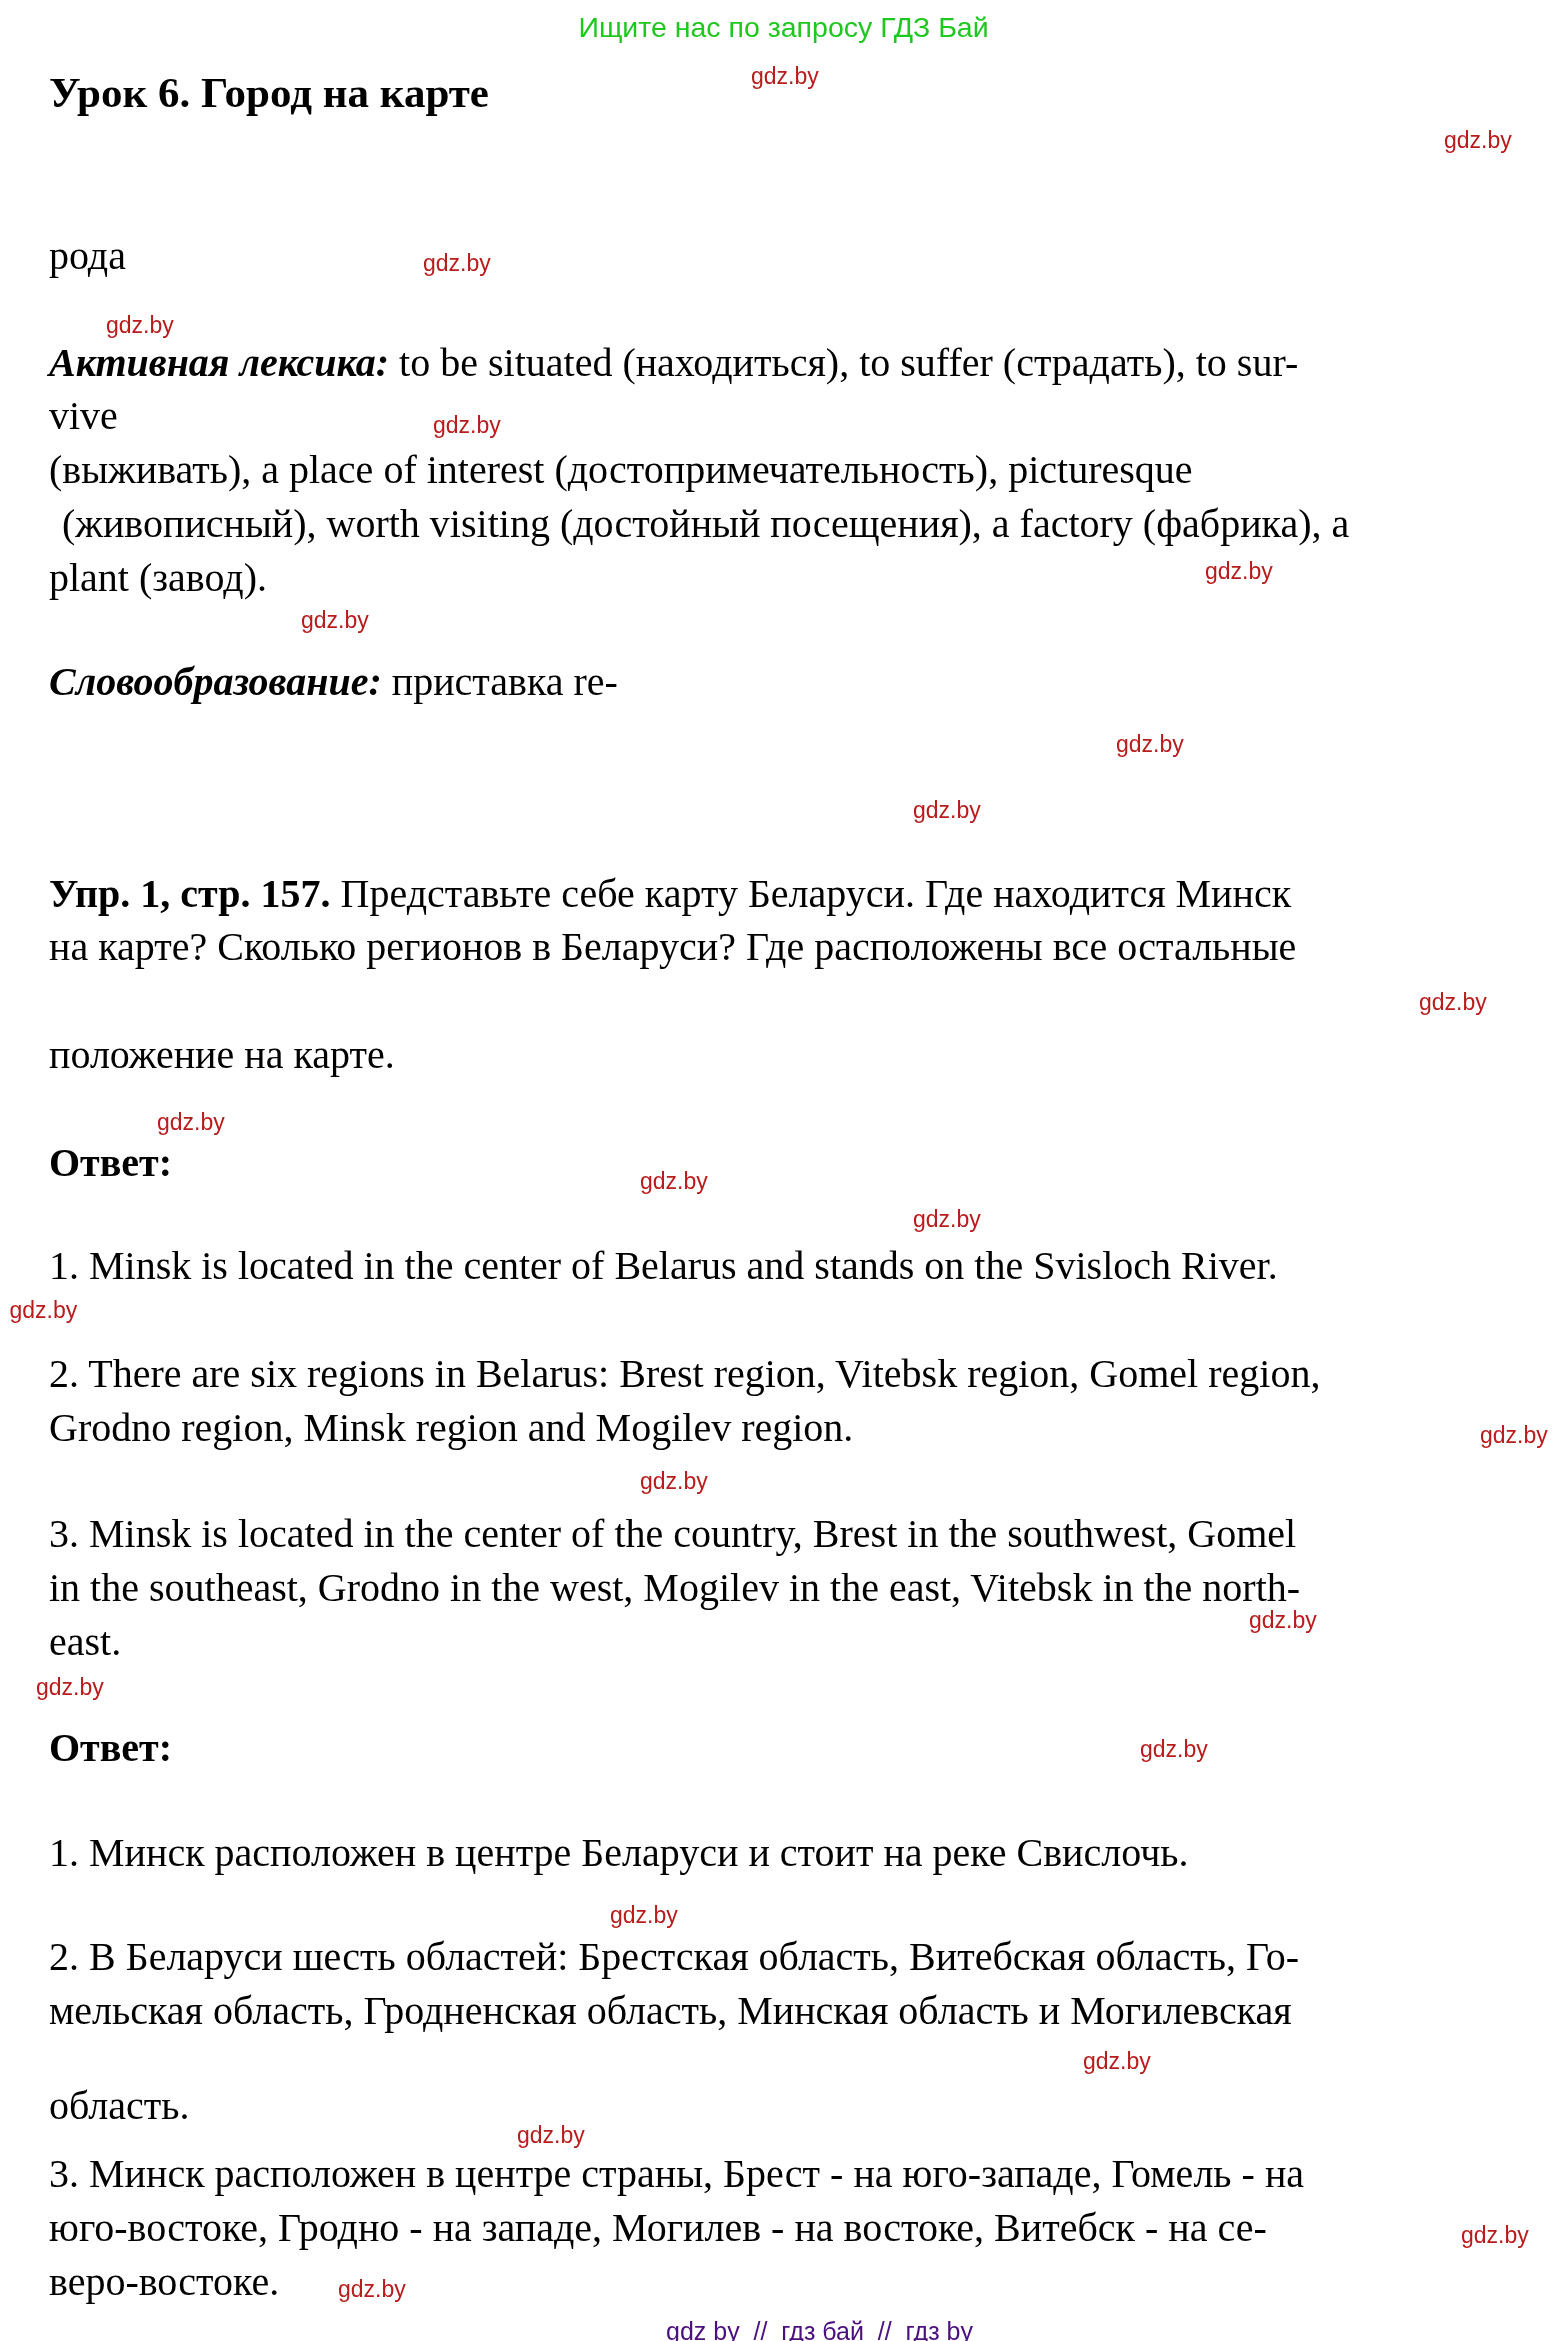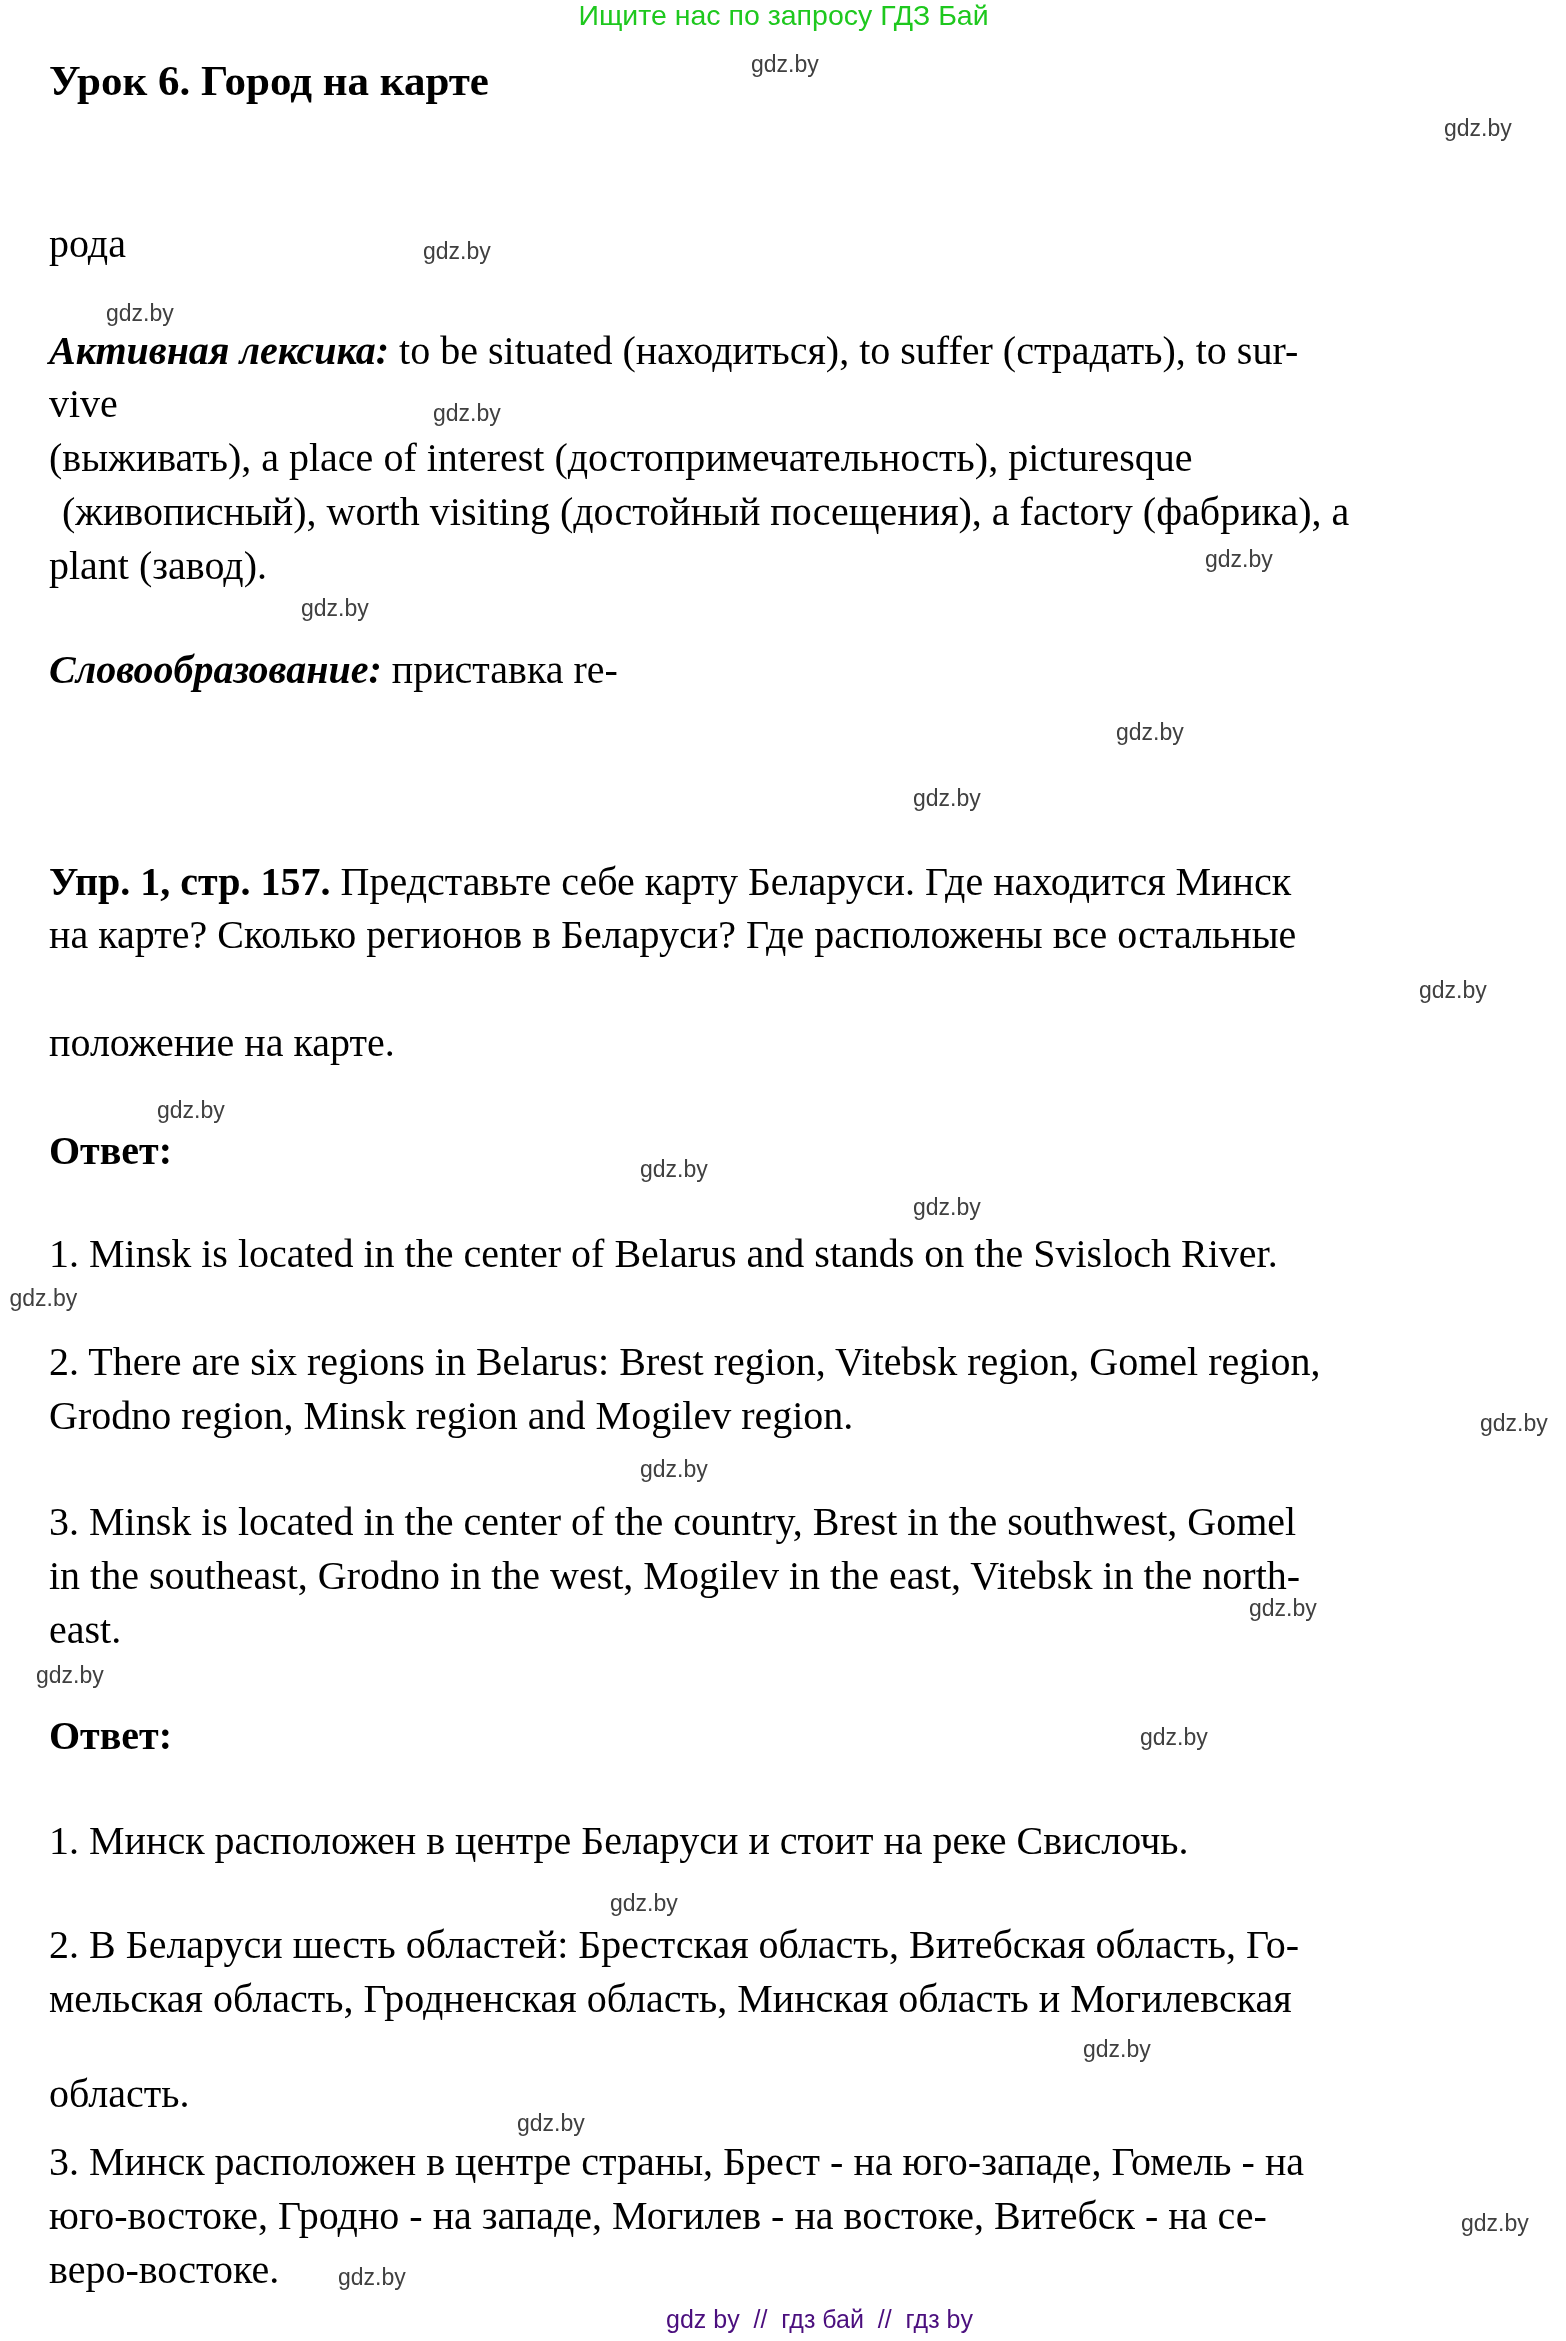--- a/index.html
+++ b/index.html
@@ -1,27 +1,27 @@
 <!DOCTYPE html>
 <html style="font-size:12.7px"><head>
 <meta charset="utf-8">
 <style>
   html, body { margin: 0; padding: 0; background: #ffffff; }
   body { width: 1567px; height: 2342px; position: relative; overflow: hidden; }
-  .page { position: absolute; left: 0; top: 0; width: 1567px; height: 2250px; }
+  .page { position: absolute; left: 0; top: 12px; width: 1567px; height: 2250px; }
   .ad-top { position: absolute; left: 0; width: 1567px; top: 0; text-align: center;
     font-family: "Liberation Sans", sans-serif; font-size: 28.5px; color: #1ec81e; line-height: 30px; }
   .ad-bottom { position: absolute; left: 0; width: 1567px; top: 2303px; text-align: center;
     font-family: "Liberation Sans", sans-serif; font-size: 25px; color: #4b0f7e; line-height: 32px; white-space: pre; padding-left: 36px; }
   .line { position: absolute; left: 49px; font-family: "Liberation Serif", serif; font-size: 40px;
     line-height: 48px; color: #000; white-space: nowrap; }
   .title { font-weight: bold; font-size: 43px; }
   .lbl { font-weight: bold; font-style: italic; }
   .b { font-weight: bold; }
-  .wm { position: absolute; font-family: "Liberation Sans", sans-serif; font-size: 23px; color: #404040;
+  .wm { position: absolute; font-family: "Liberation Sans", sans-serif; font-size: 23px; color: #b91c1c;
     line-height: 25px; white-space: nowrap; }
 </style>
 </head>
 <body>
 
 <div class="page">
 
   <div class="ad-top">Ищите нас по запросу ГДЗ Бай</div>
 
   <div class="line title" style="top:57px;">Урок 6. Город на карте</div>

